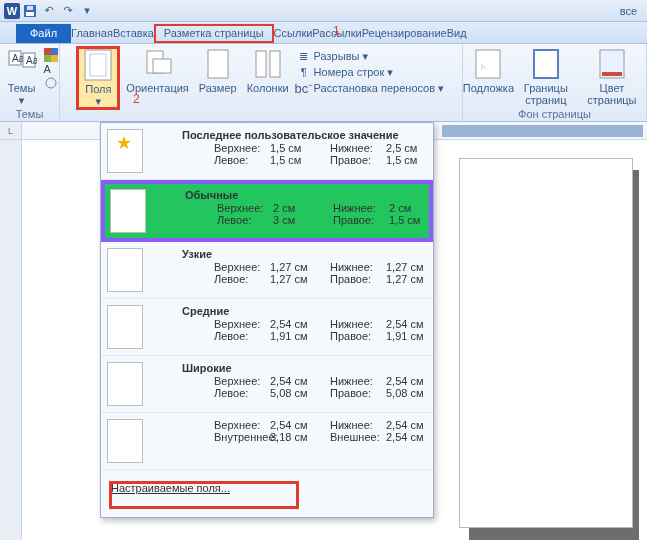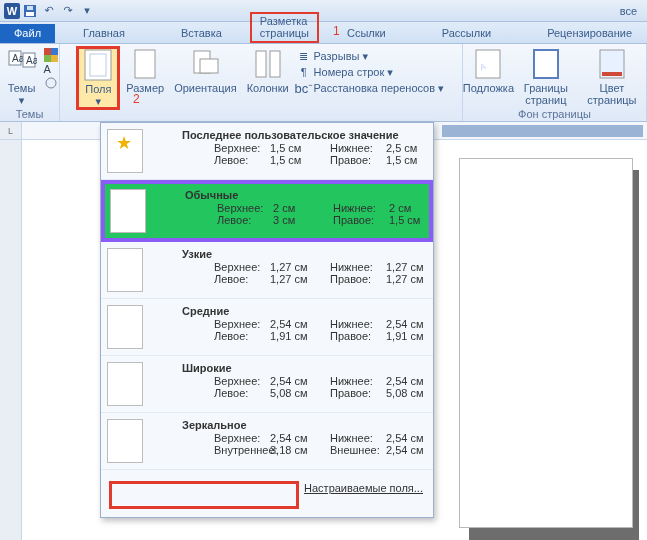--- a/index.html
+++ b/index.html
@@ -27,28 +27,29 @@
   .title-gap { flex:1; }
   .title-right { font-size:11px; color:#3b5d8a; margin-right:6px; }
   .tabbar {
     height: 22px;
     background: linear-gradient(#e1ecf9,#cfe0f4);
     display:flex;
     align-items:flex-end;
     border-bottom:1px solid #a9c0de;
   }
   .tab {
-    padding: 3px 28px 4px;
+    padding: 3px 0 4px;
     color:#3b5d8a;
     cursor:default;
   }
   .tab.file {
     background:#1e66c4;
     color:#fff;
     padding:3px 14px 4px;
+    margin-left:16px;
   }
   .tab.highlight1 {
     border:2px solid #e23b2e;
     padding:1px 8px 2px;
   }
   .anno1 { color:#e23b2e; position:absolute; top:24px; left:333px; font-size:12px; }
   .anno2 { color:#e23b2e; position:absolute; top:48px; left:133px; font-size:12px; }
   .ribbon {
     height:78px;
     background:linear-gradient(#f4f8fd,#dfe9f7);
@@ -101,21 +102,20 @@
     content:""; position:absolute; background:#d6dff0;
   }
   .preset-body { flex:1; font-size:11px; color:#333;margin-left:31px; }
   .preset-title { font-weight:bold; margin-bottom:1px; }
   .preset-row { display:flex;padding-left:32px; }
   .preset-row span { display:inline-block; }
   .k1 { width:56px; } .v1 { width:60px; } .k2 { width:56px; } .v2 { width:50px; }
   .star { position:absolute; top:2px; left:8px; font-size:18px; color:#f2b200; }
   .custom-row {
     padding:12px 10px;
-    text-align:right;
   }
   .custom-row span {
     text-decoration:underline;
     color:#333;
   }
   .custom-hl {
     position:absolute;
     bottom:8px; left:8px;
     width:190px; height:28px;
     border:3px solid #e23b2e;
@@ -200,34 +200,34 @@
             <svg width="28" height="32">
               <rect x="1" y="1" width="26" height="30" fill="#fff" stroke="#999"></rect>
               <rect x="6" y="5" width="16" height="22" fill="none" stroke="#bcd"></rect>
             </svg>
           </div>
         <div class="lbl">Поля</div>
         <div class="lbl">▾</div>
       </div>
       <div class="bigbtn">
         <div class="ico">
-            <svg width="26" height="32">
-              <rect x="3" y="2" width="20" height="28" fill="#fff" stroke="#999"></rect>
-            </svg>
-          </div>
-        <div class="lbl">Размер</div>
-      </div>
-      <div class="bigbtn">
-        <div class="ico">
             <svg width="30" height="30">
               <rect x="4" y="2" width="16" height="22" fill="#fff" stroke="#999"></rect>
               <rect x="10" y="10" width="18" height="14" fill="#fff" stroke="#999"></rect>
             </svg>
           </div>
         <div class="lbl">Ориентация</div>
+      </div>
+      <div class="bigbtn">
+        <div class="ico">
+            <svg width="26" height="32">
+              <rect x="3" y="2" width="20" height="28" fill="#fff" stroke="#999"></rect>
+            </svg>
+          </div>
+        <div class="lbl">Размер</div>
       </div>
       <div class="bigbtn">
         <div class="ico">
             <svg width="28" height="30">
               <rect x="2" y="2" width="10" height="26" fill="#fff" stroke="#999"></rect>
               <rect x="16" y="2" width="10" height="26" fill="#fff" stroke="#999"></rect>
             </svg>
           </div>
         <div class="lbl">Колонки</div>
       </div>
@@ -385,21 +385,20 @@
               <span class="k1">Левое:</span>
               <span class="v1">5,08 см</span>
               <span class="k2">Правое:</span>
               <span class="v2">5,08 см</span>
             </div>
           </div>
         </div>
         <div class="preset">
           <div class="preset-icon"></div>
           <div class="preset-body">
-            <div class="preset-title">Зеркальное</div>
             <div class="preset-row">
               <span class="k1">Верхнее:</span>
               <span class="v1">2,54 см</span>
               <span class="k2">Нижнее:</span>
               <span class="v2">2,54 см</span>
             </div>
             <div class="preset-row">
               <span class="k1">Внутреннее:</span>
               <span class="v1">3,18 см</span>
               <span class="k2">Внешнее:</span>

